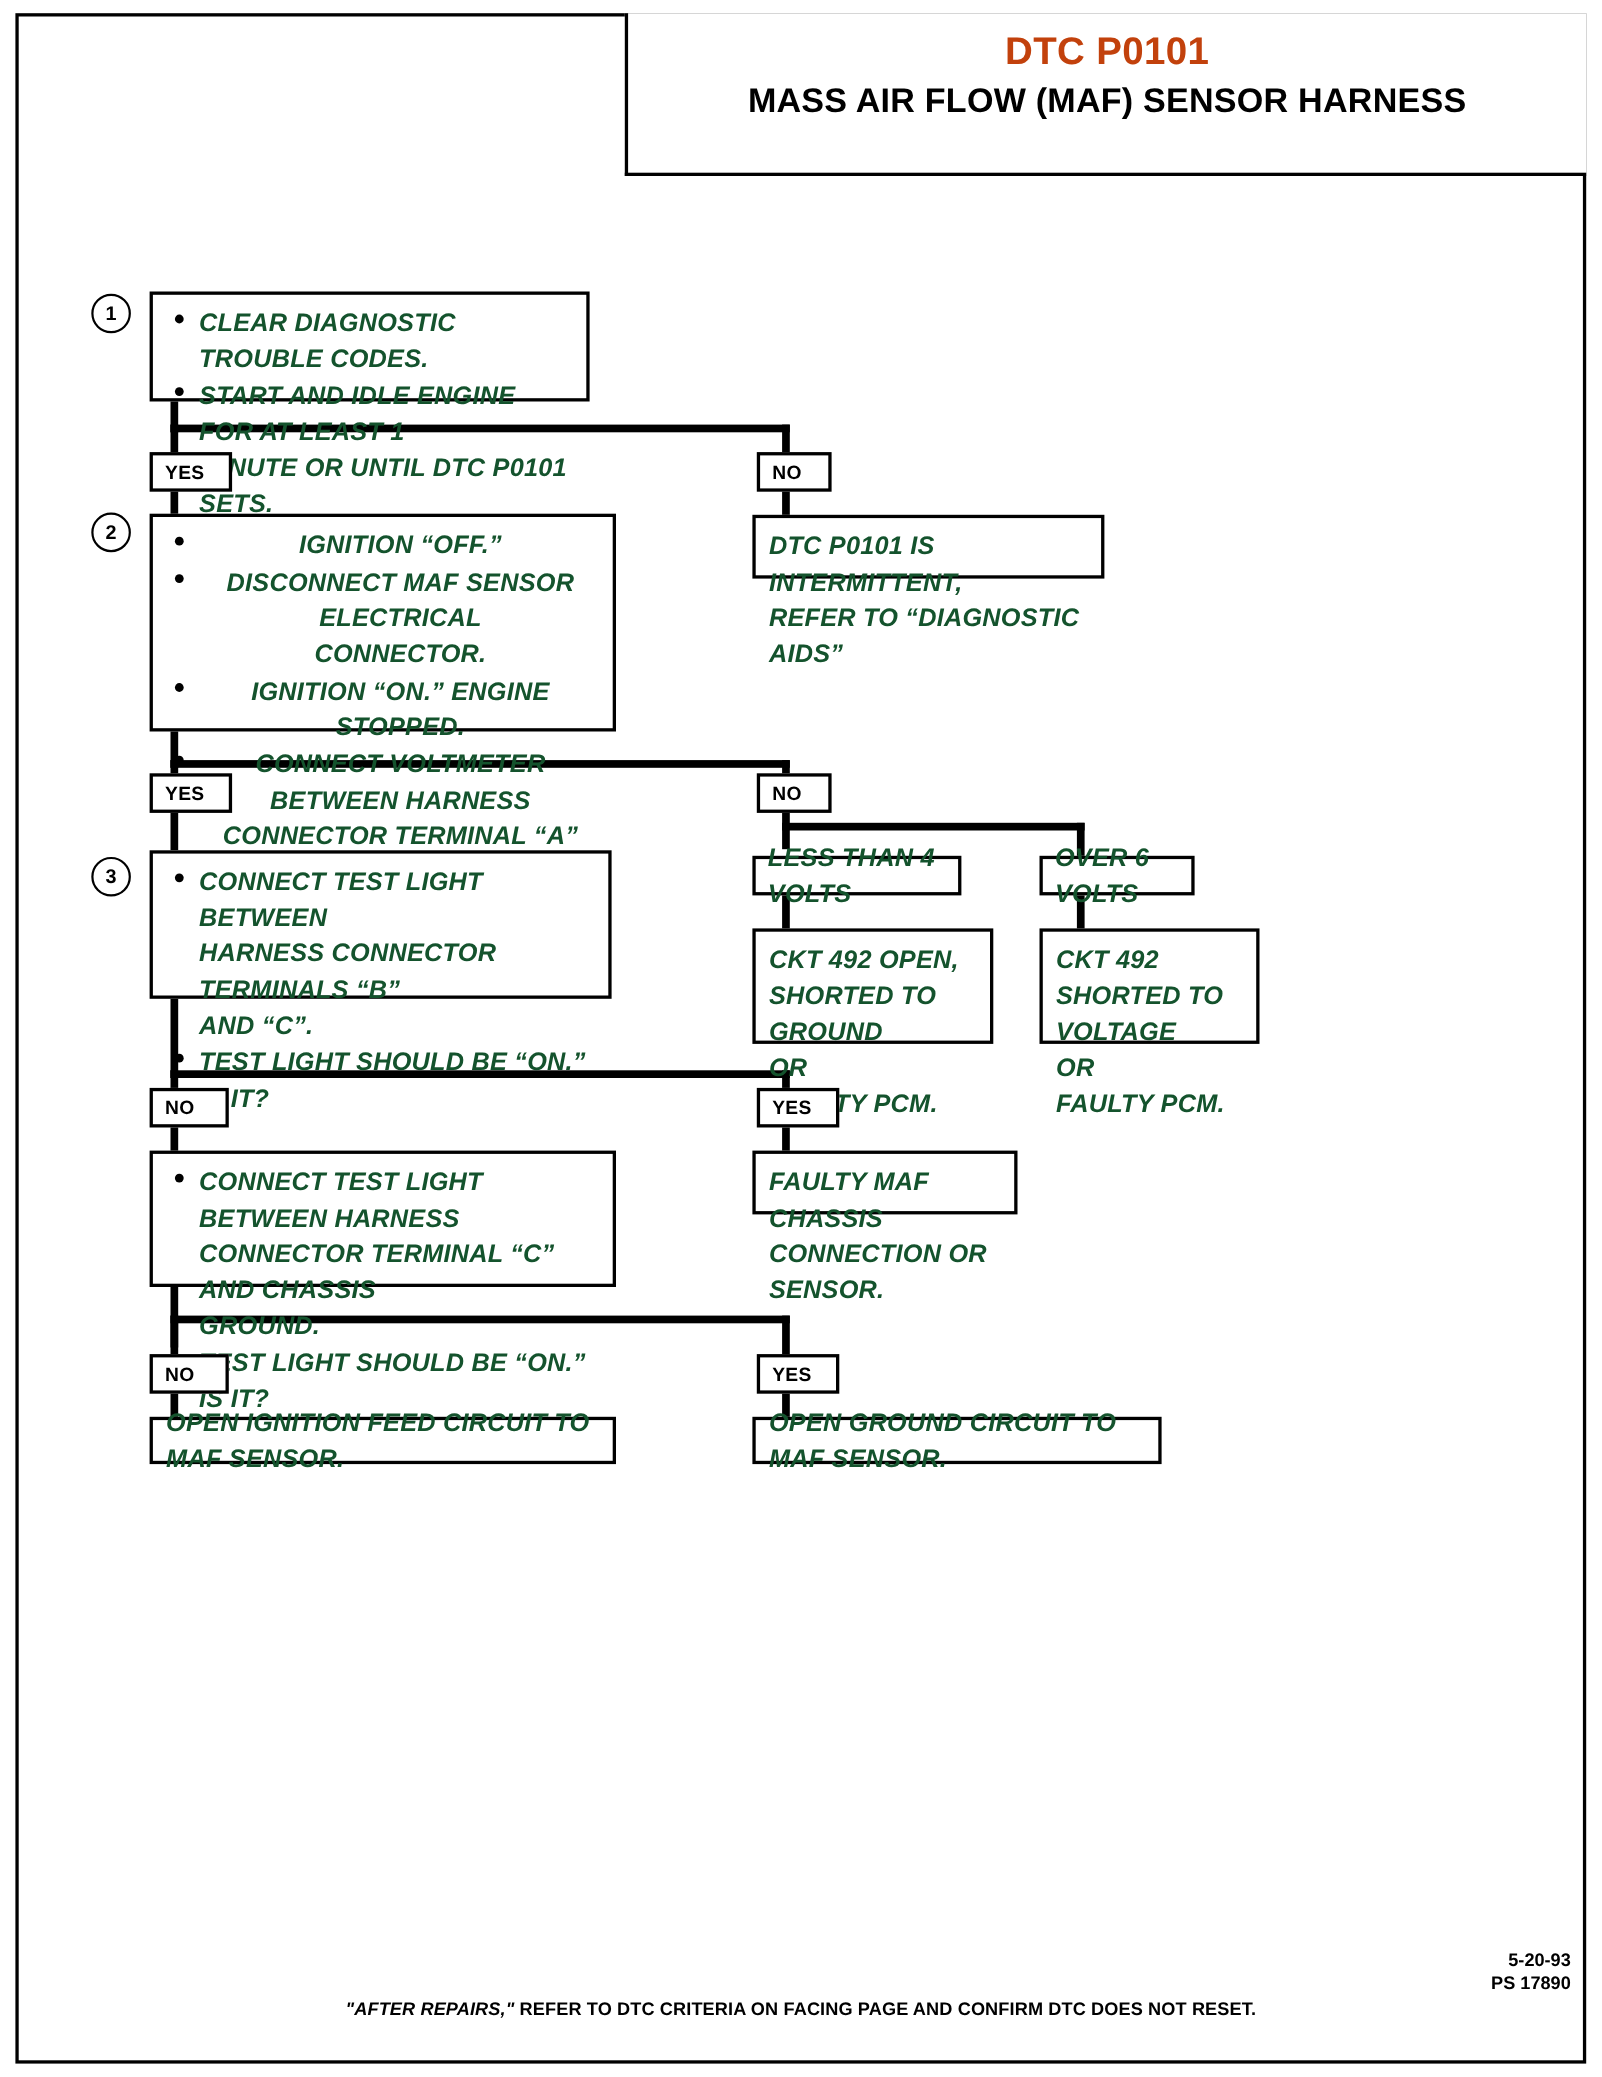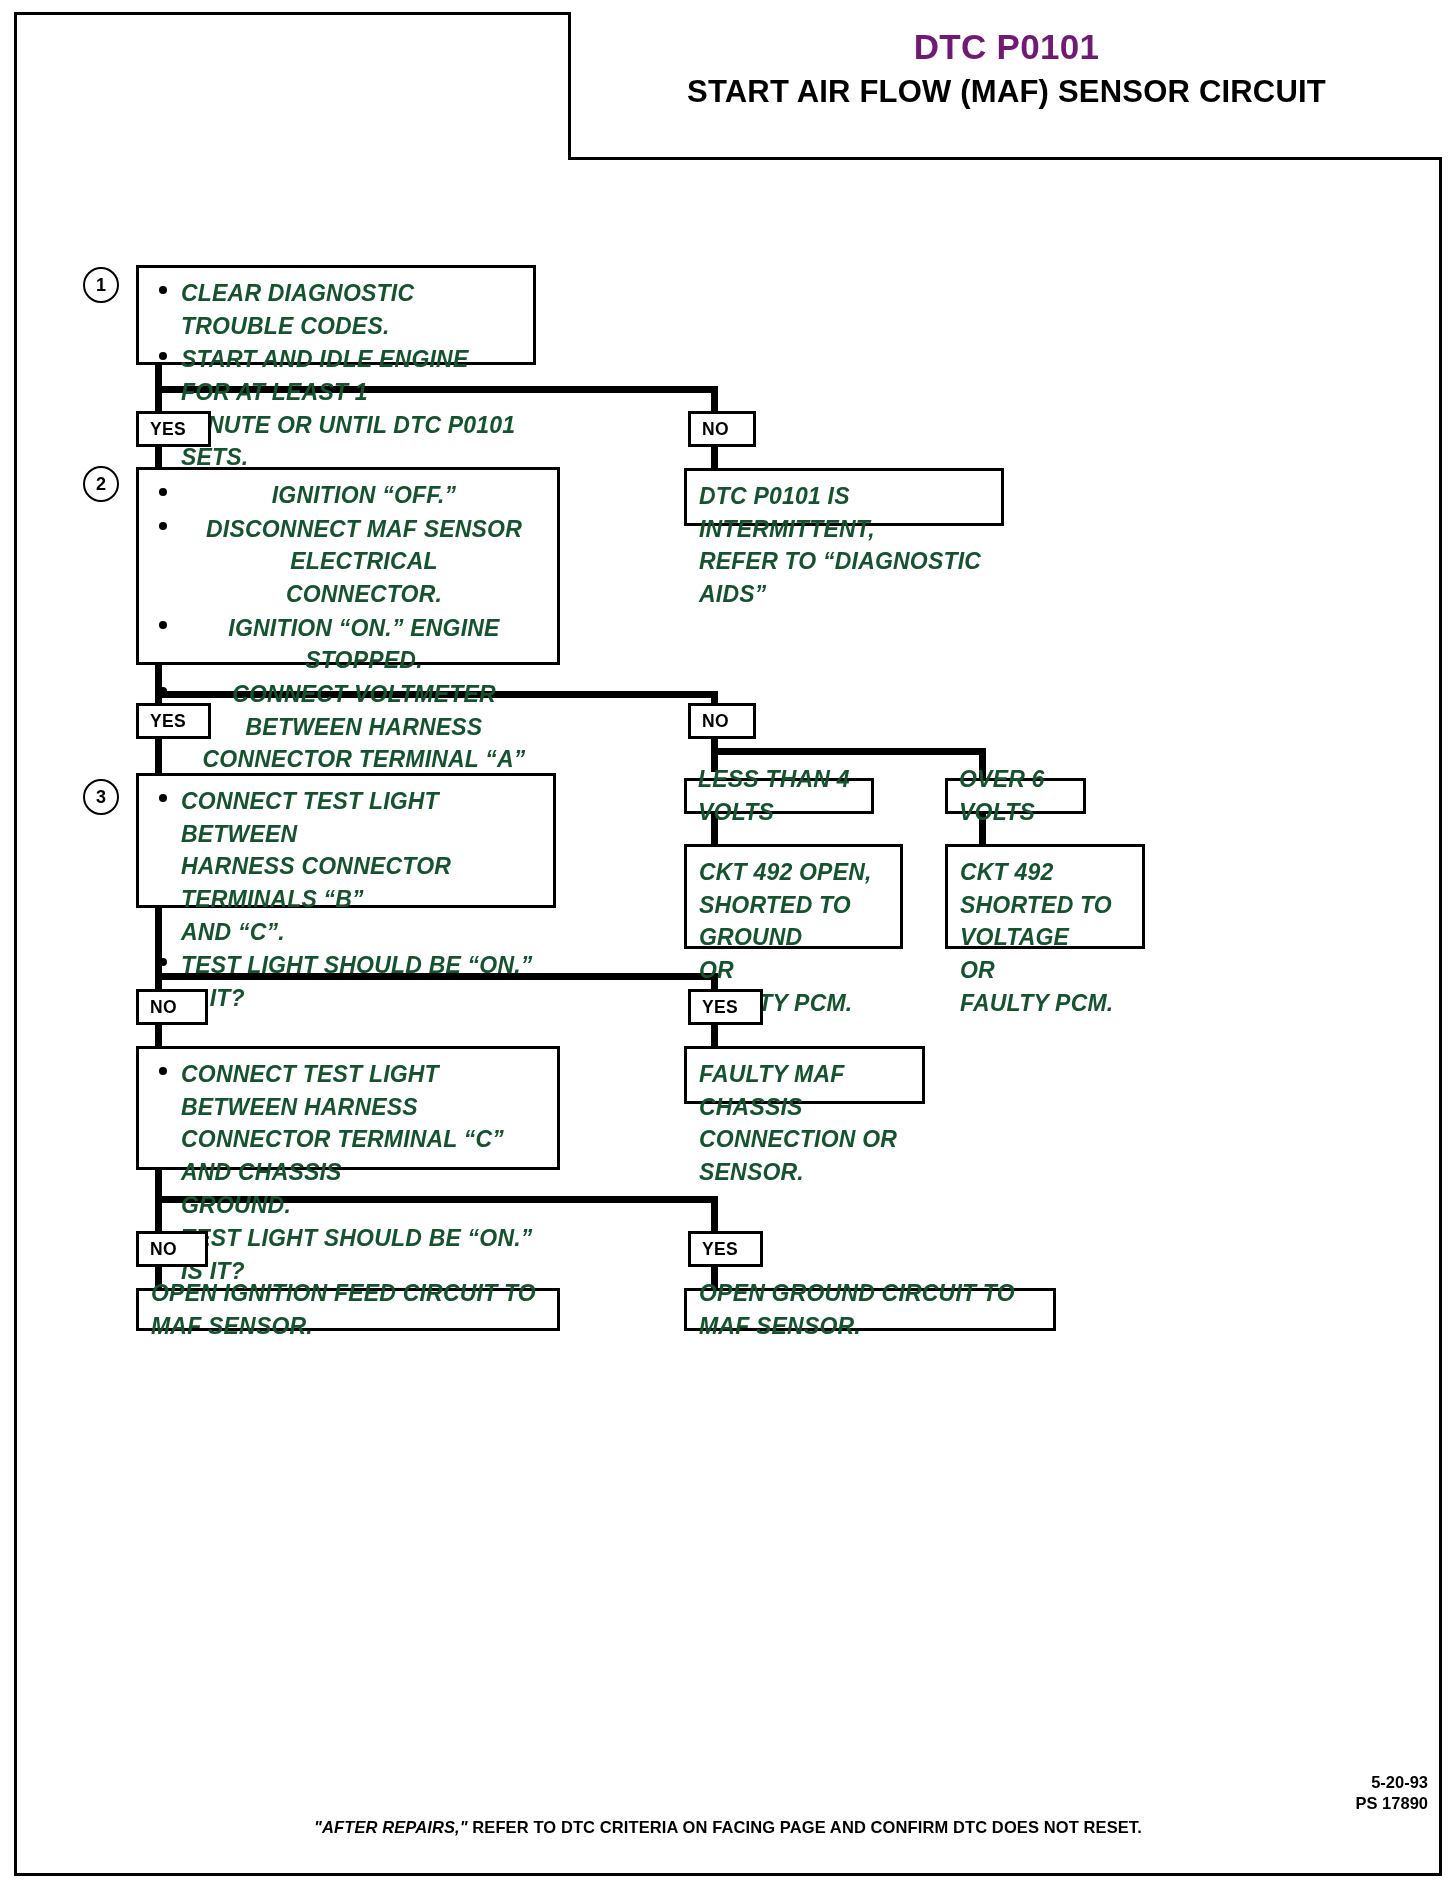--- a/index.html
+++ b/index.html
@@ -33,21 +33,21 @@
     border-left: 3px solid #000;
     border-bottom: 3px solid #000;
     background: #fff;
     padding-top: 14px;
     text-align: center;
   }
   .title-main {
     font-size: 35px;
     font-weight: bold;
     letter-spacing: 0.3px;
-    color: #701a75;
+    color: #c2410c;
     line-height: 1.18;
   }
   .title-sub {
     font-size: 31px;
     font-weight: bold;
     letter-spacing: 0.2px;
     color: #000;
     line-height: 1.2;
     margin-top: 6px;
   }
@@ -145,21 +145,21 @@
 </style>
 </head>
 <body>
 
 <div id="page">
 
   <div class="page-border"></div>
 
   <div class="title-block">
     <div class="title-main">DTC P0101</div>
-    <div class="title-sub">START AIR FLOW (MAF) SENSOR CIRCUIT</div>
+    <div class="title-sub">MASS AIR FLOW (MAF) SENSOR HARNESS</div>
   </div>
 
   <div class="vline" style="left:155px; top:363px; height:30px;"></div>
   <div class="hline" style="left:155px; top:386px; width:563px;"></div>
   <div class="vline" style="left:711px; top:386px; height:27px;"></div>
   <div class="vline" style="left:155px; top:386px; height:26px;"></div>
 
   <div class="vline" style="left:155px; top:445px; height:25px;"></div>
 
   <div class="vline" style="left:711px; top:445px; height:25px;"></div>

